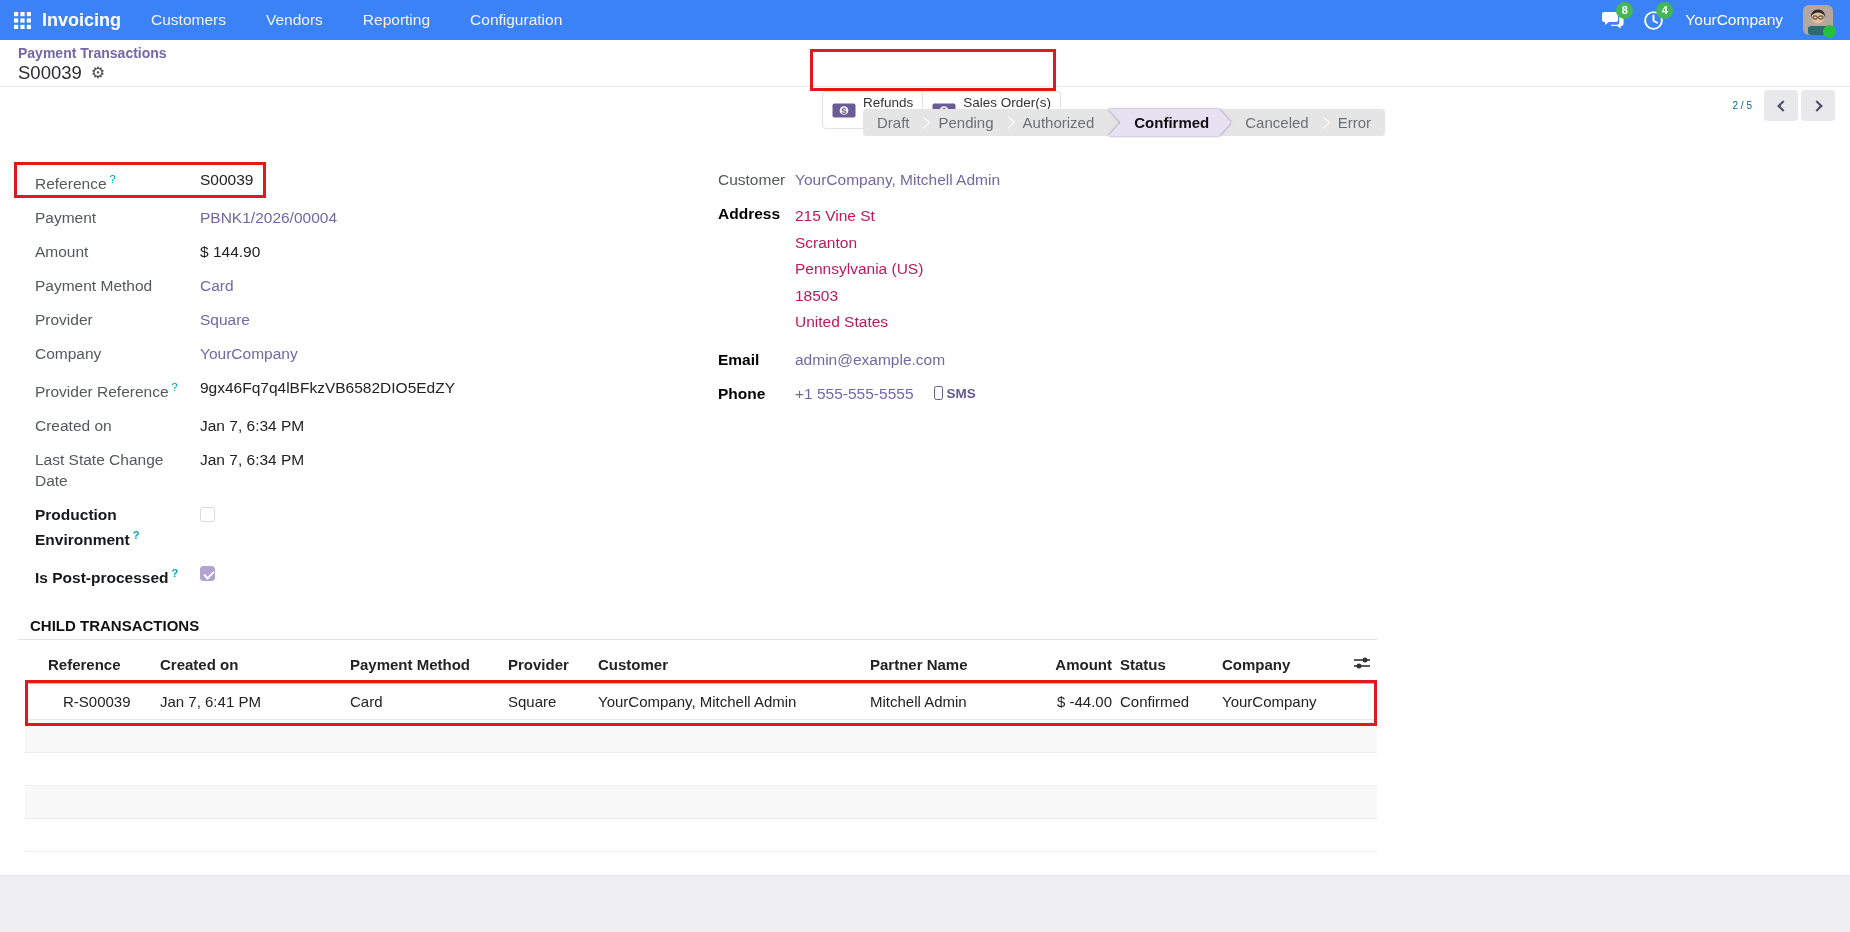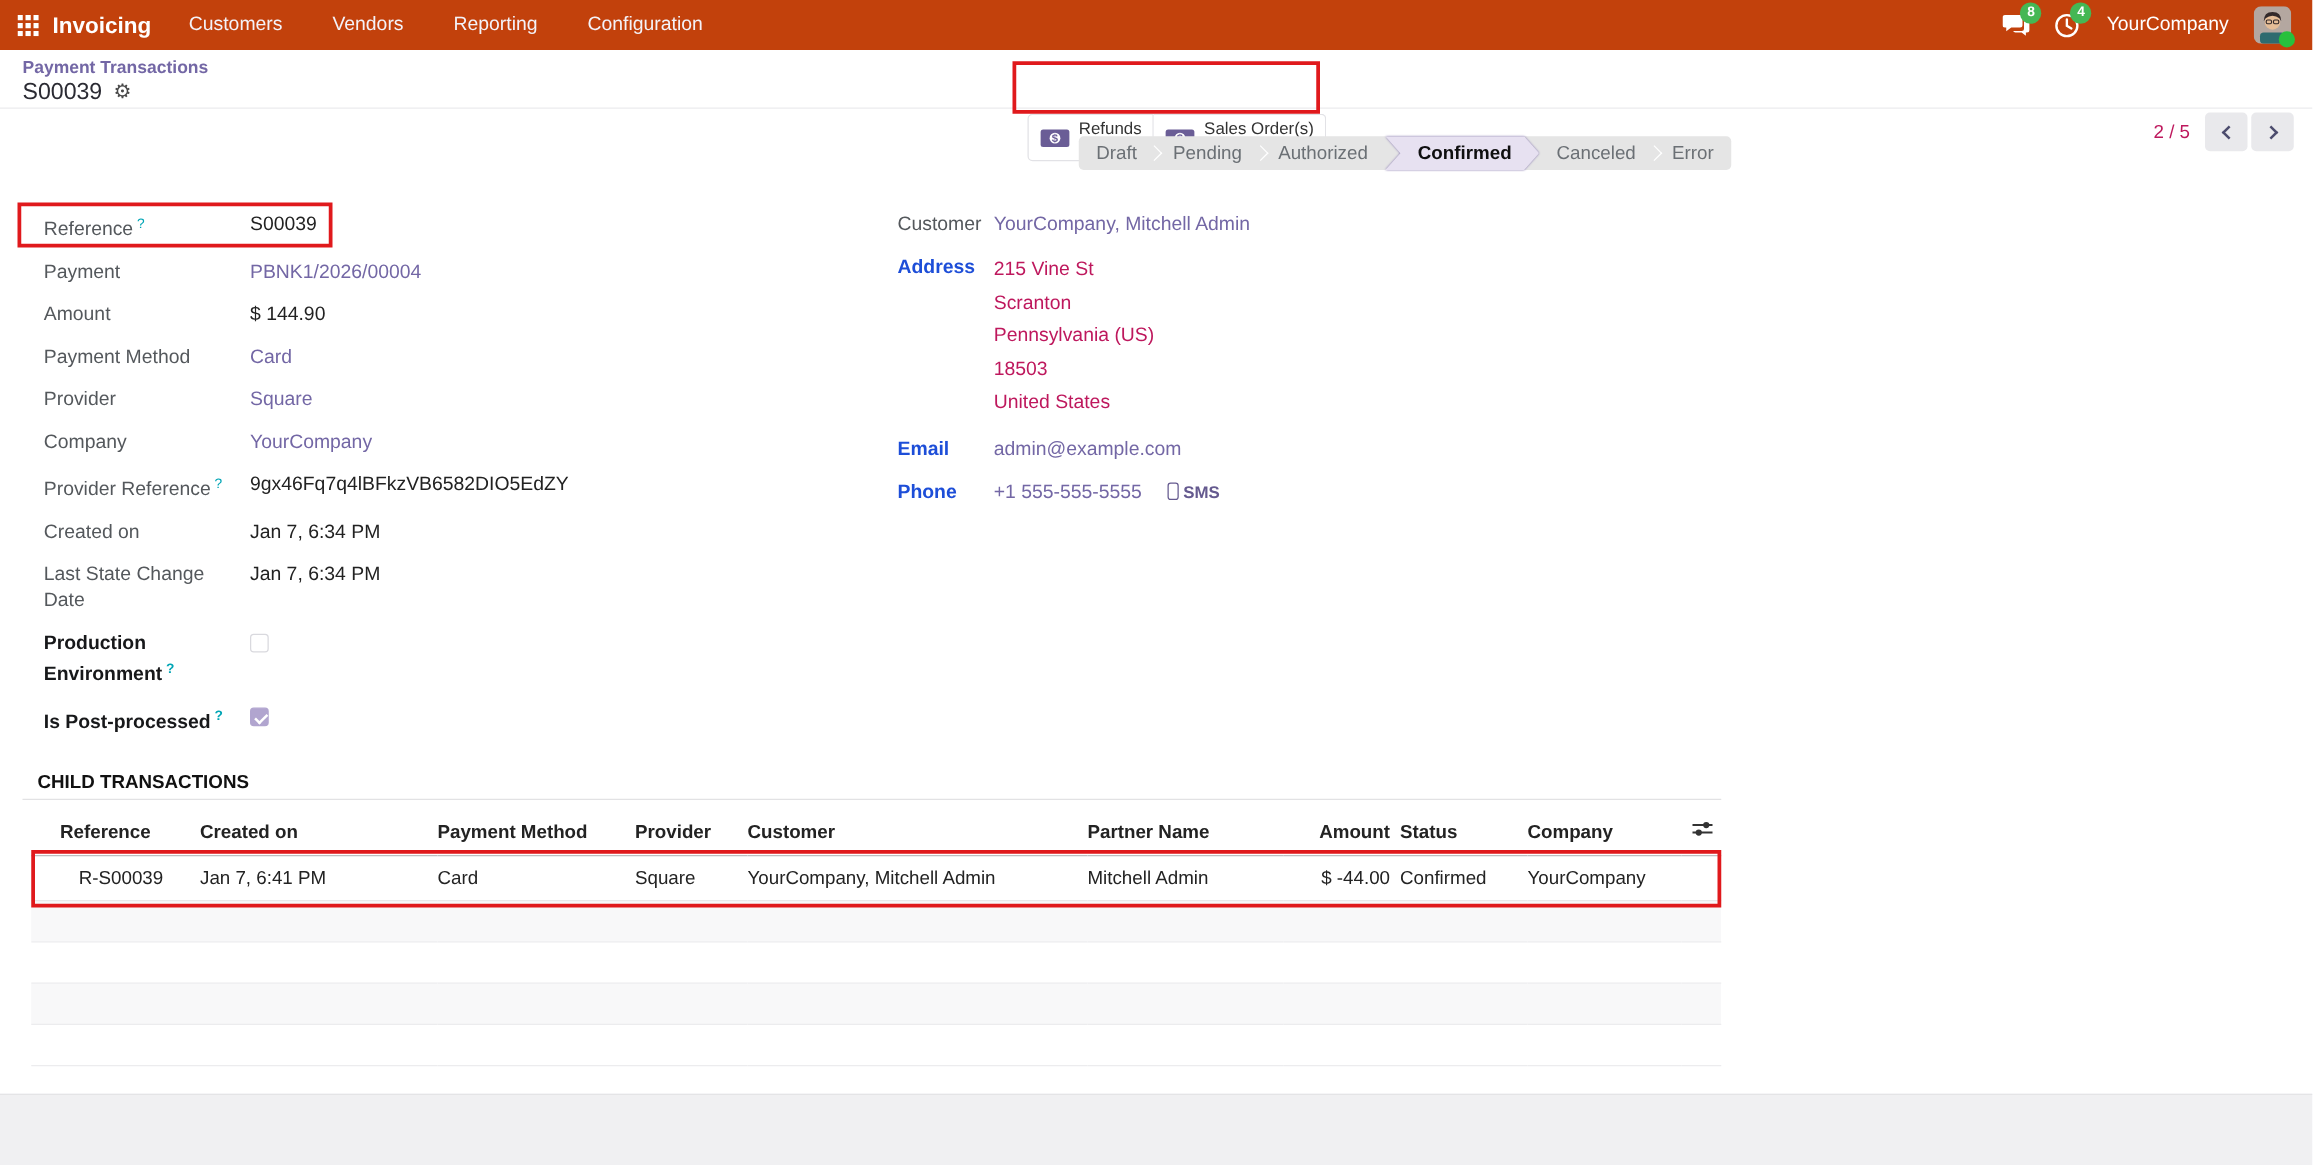--- a/index.html
+++ b/index.html
@@ -5,21 +5,21 @@
   * { box-sizing: border-box; }
   html,body { margin:0; padding:0; }
   body {
     width:1850px; height:932px; position:relative; overflow:hidden;
     background:#ffffff; font-family:"Liberation Sans", sans-serif; color:#222;
   }
 
   
   .topbar {
     position:absolute; top:0; left:0; right:0; height:40px;
-    background:#c2410c; display:flex; align-items:center; color:#fff;
+    background:#3b82f6; display:flex; align-items:center; color:#fff;
   }
   .grid-icon { margin-left:14px; display:flex; cursor:pointer; }
   .app-name { font-size:18px; font-weight:bold; margin-left:11px; margin-right:30px; cursor:pointer; }
   .top-menubar { display:flex; gap:40px; font-size:15.5px; }
   .top-menu-item { cursor:pointer; color:#f4f2f8; }
   .topbar-right { margin-left:auto; display:flex; align-items:center; gap:12px; margin-right:17px; }
   .icon-badge-wrap { position:relative; width:28px; height:28px; display:flex; align-items:center; justify-content:center; cursor:pointer; }
   .badge {
     position:absolute; top:-4px; right:-6px; background:#45b754; color:#fff;
     font-size:11px; font-weight:bold; border-radius:9px; min-width:17px; height:17px;
@@ -42,21 +42,21 @@
   .smart-btn {
     display:flex; align-items:center; gap:7px; background:#fff;
     border:1px solid #e2e2e6; padding:0 9px; height:38px; cursor:pointer;
     font-family:"Liberation Sans", sans-serif;
   }
   .smart-btn:first-child { border-radius:4px 0 0 4px; }
   .smart-btn + .smart-btn { border-left:none; border-radius:0 4px 4px 0; }
   .sb-texts { display:flex; flex-direction:column; align-items:flex-start; line-height:15.5px; font-size:13.5px; color:#333; }
 
   .pager { position:absolute; right:15px; top:50px; display:flex; align-items:center; gap:12px; }
-  .pager-text { font-size:15px; color:#be185d; }
+  .pager-text { font-size:10px; color:#0369a1; }
   .pager-btns { display:flex; gap:3px; }
   .pager-btn {
     width:34px; height:31px; background:#e9e9ec; border:none; border-radius:4px;
     display:flex; align-items:center; justify-content:center; cursor:pointer;
   }
   .chev { width:8px; height:8px; display:inline-block; }
   .chev-left  { border-left:2px solid #4c4c6d; border-bottom:2px solid #4c4c6d; transform:rotate(45deg); margin-left:3px; }
   .chev-right { border-right:2px solid #4c4c6d; border-top:2px solid #4c4c6d; transform:rotate(45deg); margin-right:3px; }
 
   
@@ -85,21 +85,21 @@
   .cb { width:15px; height:15px; border:1px solid #d9d9de; border-radius:3px; background:#fff; display:inline-block; margin-top:3px; position:relative; cursor:pointer; }
   .cb.checked { background:#b1a5cf; border-color:#b1a5cf; }
   .cb.checked::after {
     content:""; position:absolute; left:4.5px; top:1.5px; width:4px; height:8px;
     border:solid #fff; border-width:0 2px 2px 0; transform:rotate(45deg);
   }
 
   .form-right { position:absolute; left:718px; top:169px; width:660px; }
   .rrow { display:flex; margin-bottom:13px; min-height:21px; line-height:21px; font-size:15.5px; }
   .rlabel { width:77px; flex:none; color:#54585c; }
-  .rlabel.bold { color:#1d4ed8; font-weight:bold; }
+  .rlabel.bold { color:#000000; font-weight:bold; }
   .rvalue { color:#be185d; }
   .rvalue.link { color:#7367a5; cursor:pointer; }
   .address-lines div { line-height:26.5px; }
   .sms-btn { color:#655a8f; font-weight:bold; font-size:13.5px; margin-left:20px; display:inline-flex; align-items:center; gap:4px; cursor:pointer; }
   .phone-glyph { width:9px; height:14px; border:1.5px solid #655a8f; border-radius:2.5px; display:inline-block; }
 
   
   .ct-title { position:absolute; left:30px; top:617px; font-size:15px; font-weight:bold; color:#111; }
   .ct-hr { position:absolute; left:18px; top:639px; width:1359px; border-top:1px solid #e2e2e4; }
   table.ct-table {

